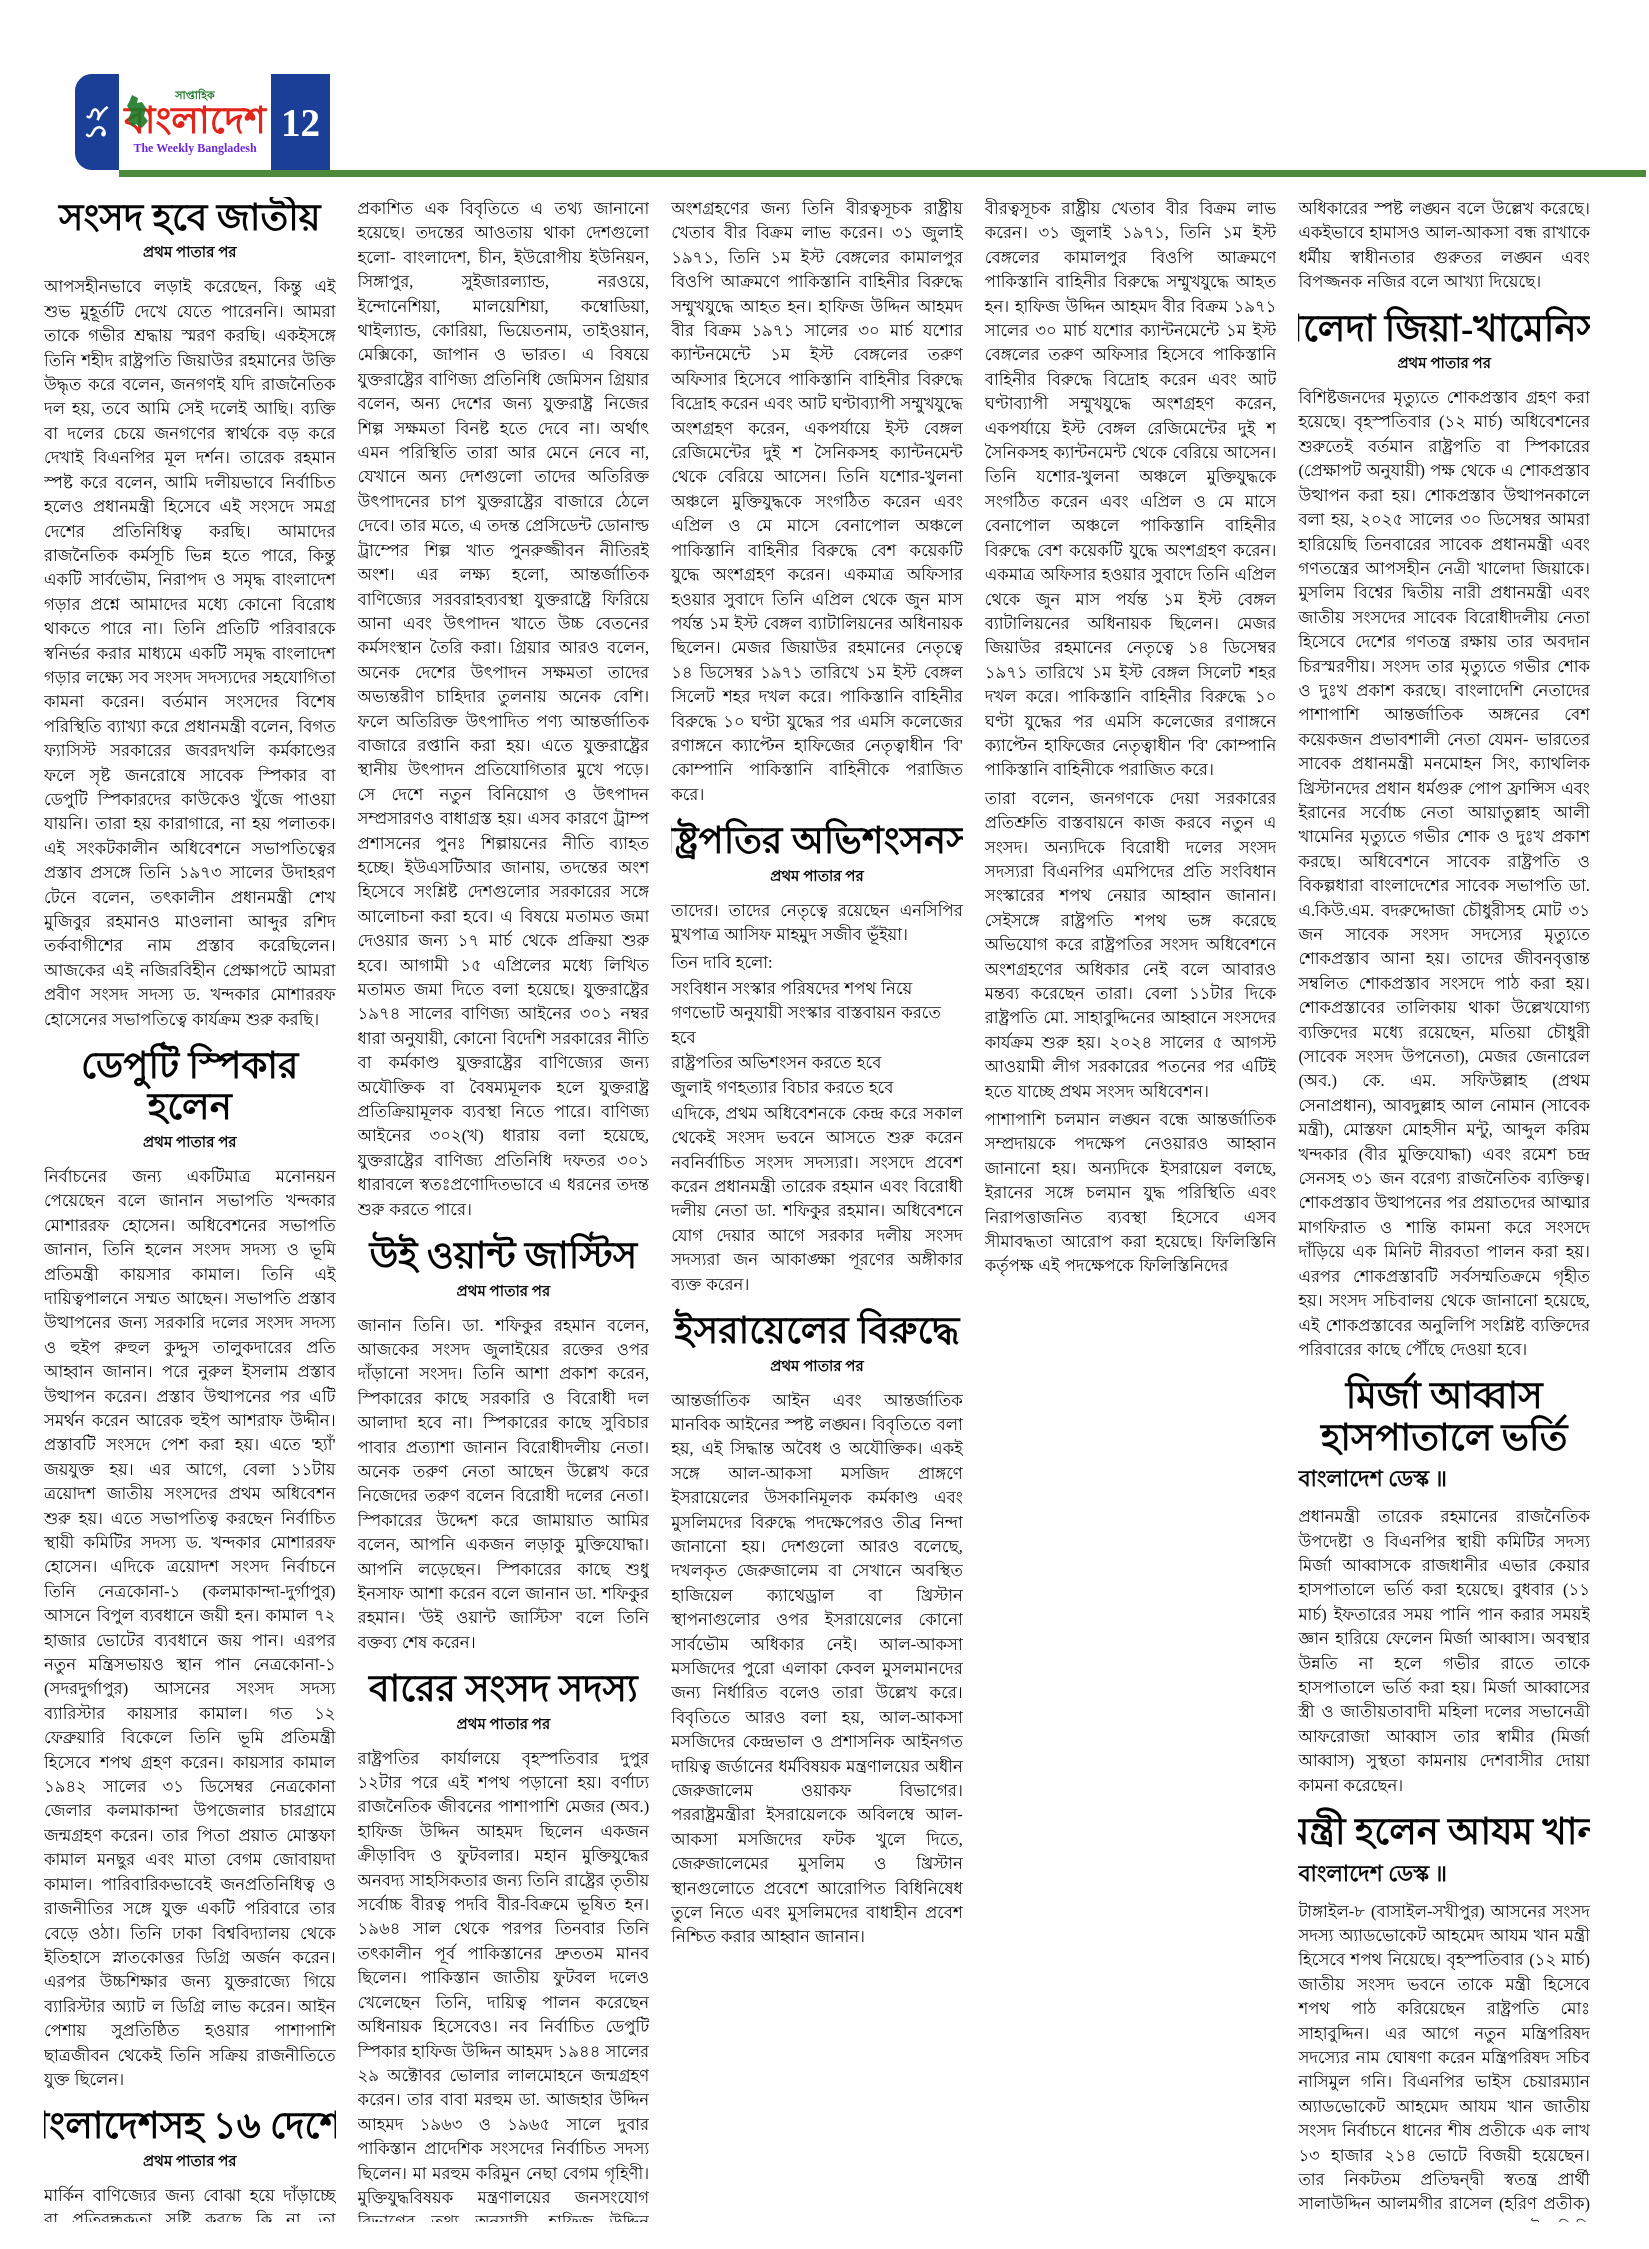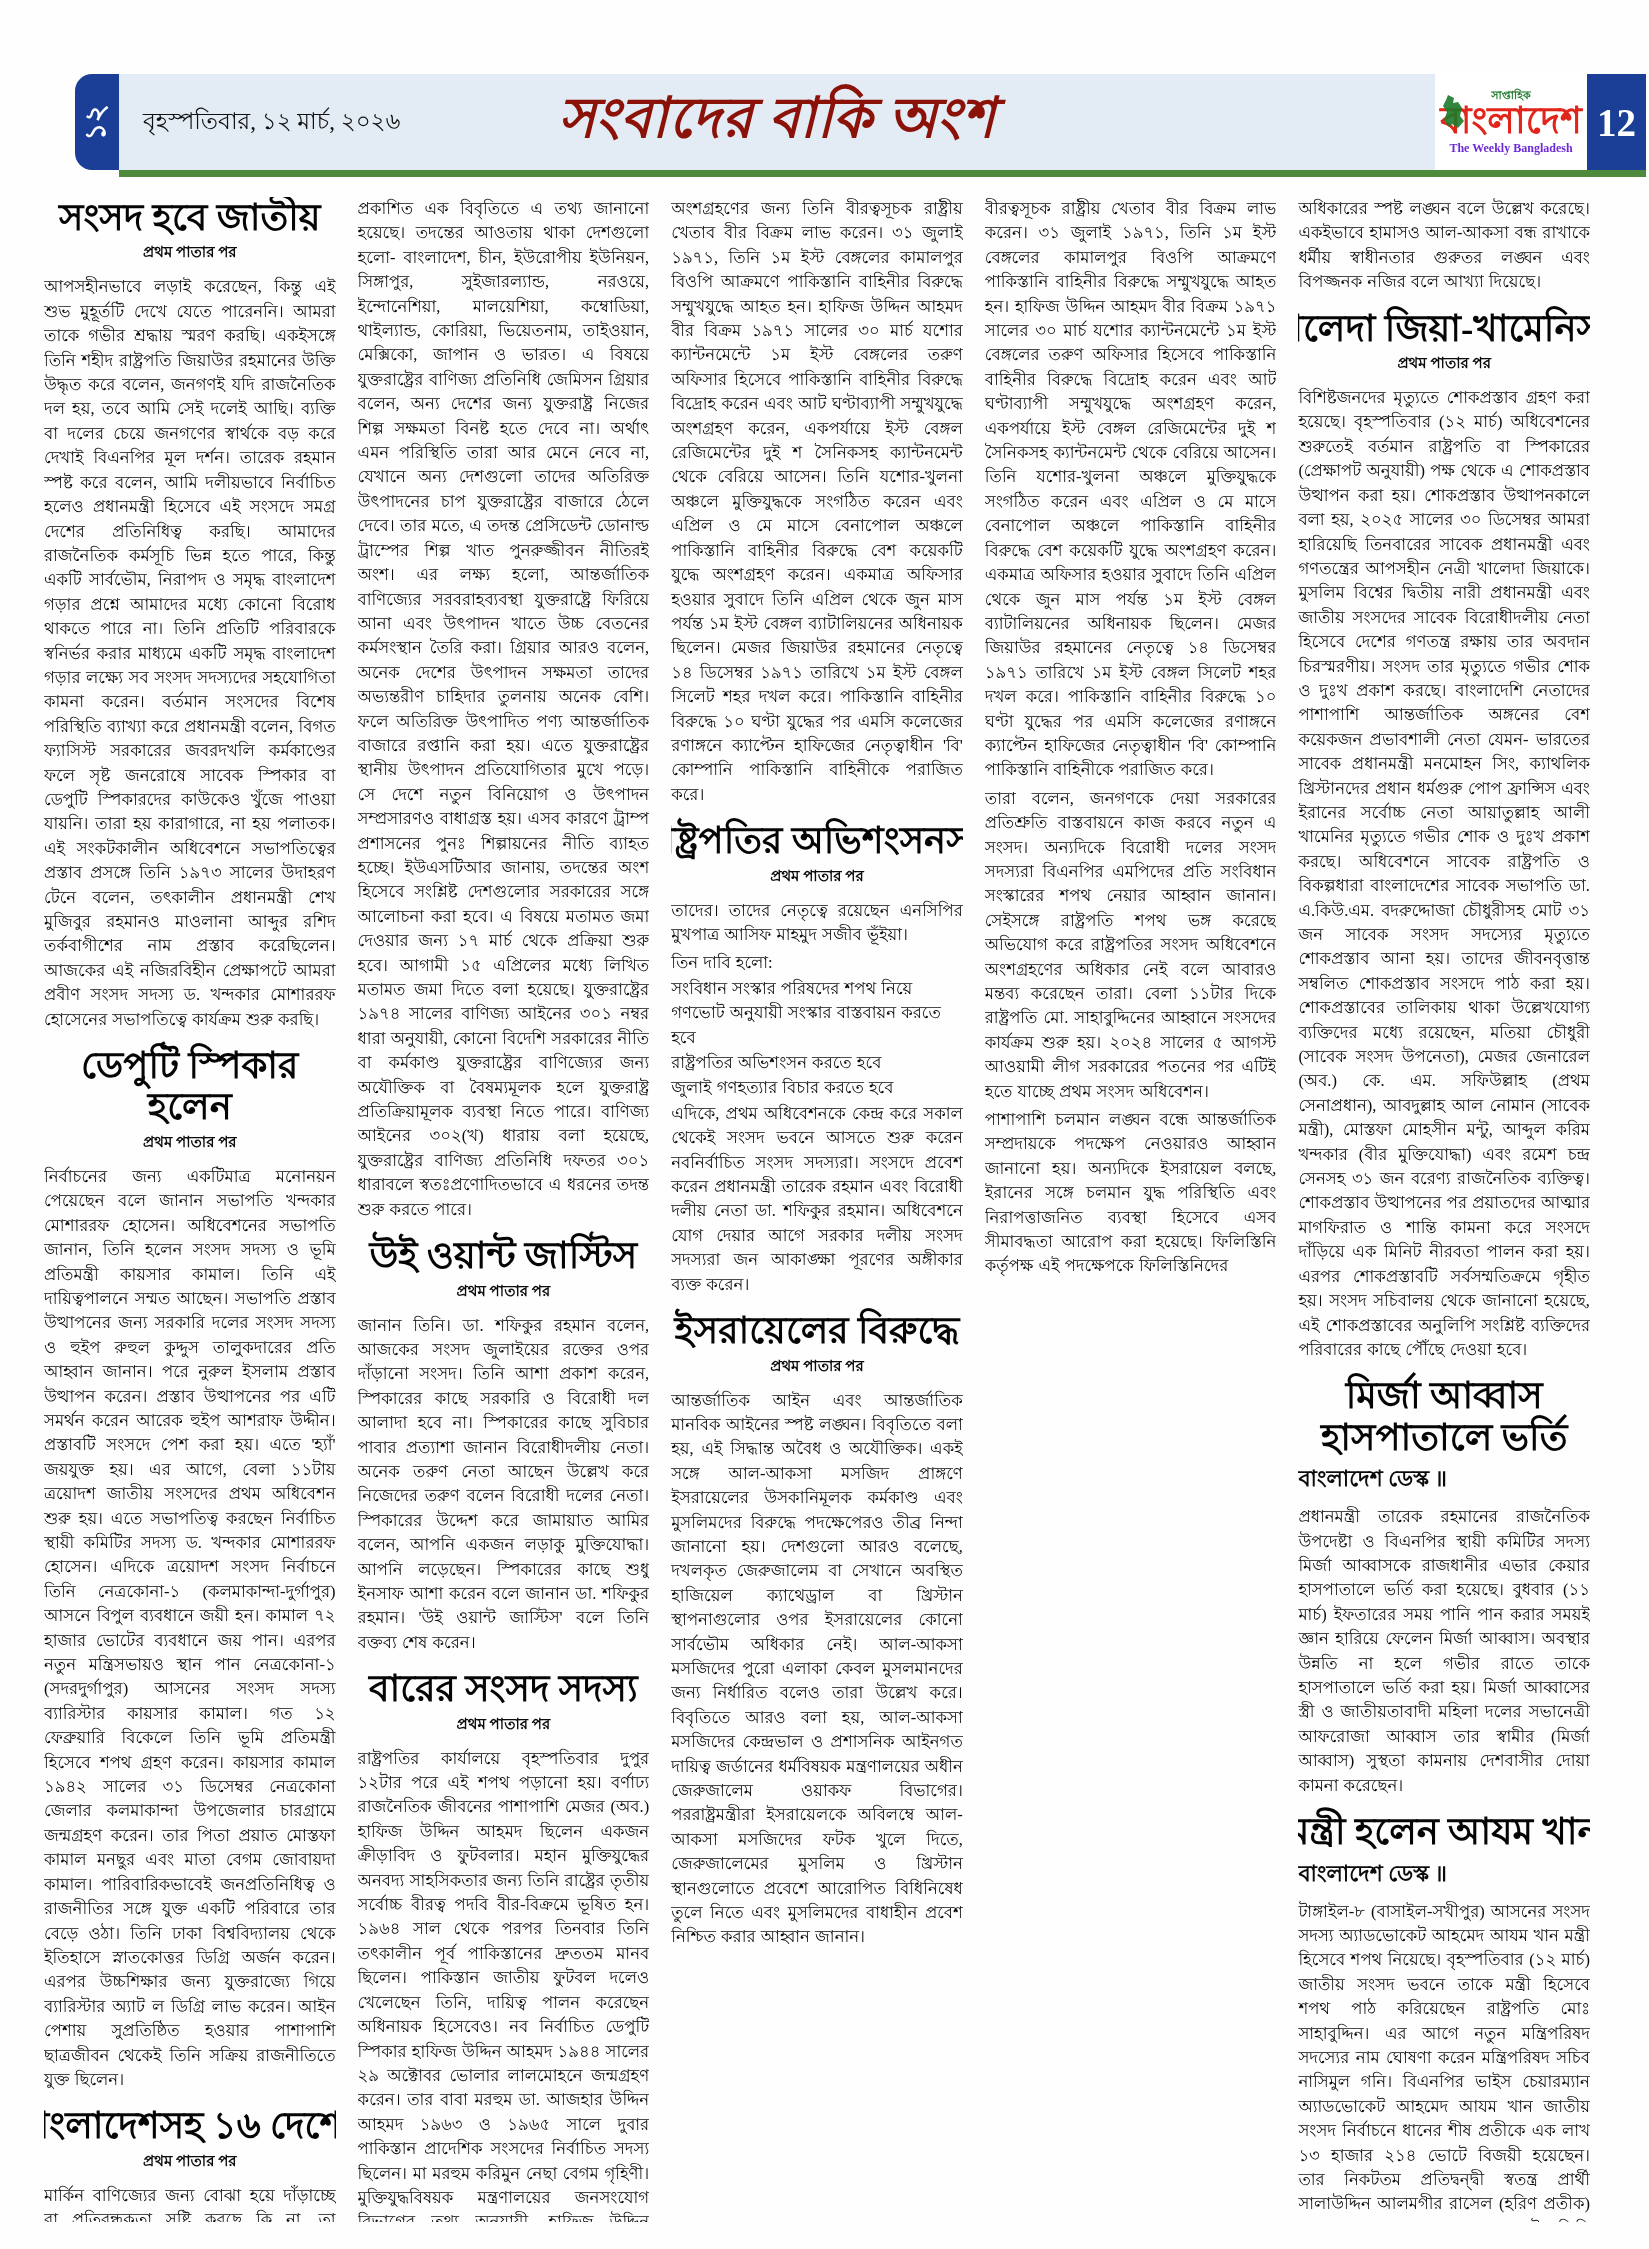--- a/index.html
+++ b/index.html
@@ -34,24 +34,20 @@
   .body.demand{text-align:left;margin:0 0 1px 0;}
 </style>
 </head>
 <body>
 
 <div class="page">
 
   <div class="masthead">
     <div class="mast-tab">
       <span>১২</span>
-    </div>
-    <div class="mast-strip">
-      <div class="mast-date">বৃহস্পতিবার, ১২ মার্চ, ২০২৬</div>
-      <div class="mast-title">সংবাদের বাকি অংশ</div>
     </div>
     <div class="mast-logo">
       <svg class="logo-map" width="27" height="35" viewBox="0 0 27 35">
         <path d="M8 1 L14 4 L13 9 L18 8 L22 14 L20 22 L24 27 L18 34 L12 30 L9 33 L4 26 L7 18 L3 12 L6 6 Z" fill="#1d7a2a"></path>
       </svg>
       <div class="logo-tagline">সাপ্তাহিক</div>
       <div class="logo-title">বাংলাদেশ</div>
       <div class="logo-subtitle">The Weekly Bangladesh</div>
     </div>
     <div class="mast-num">

